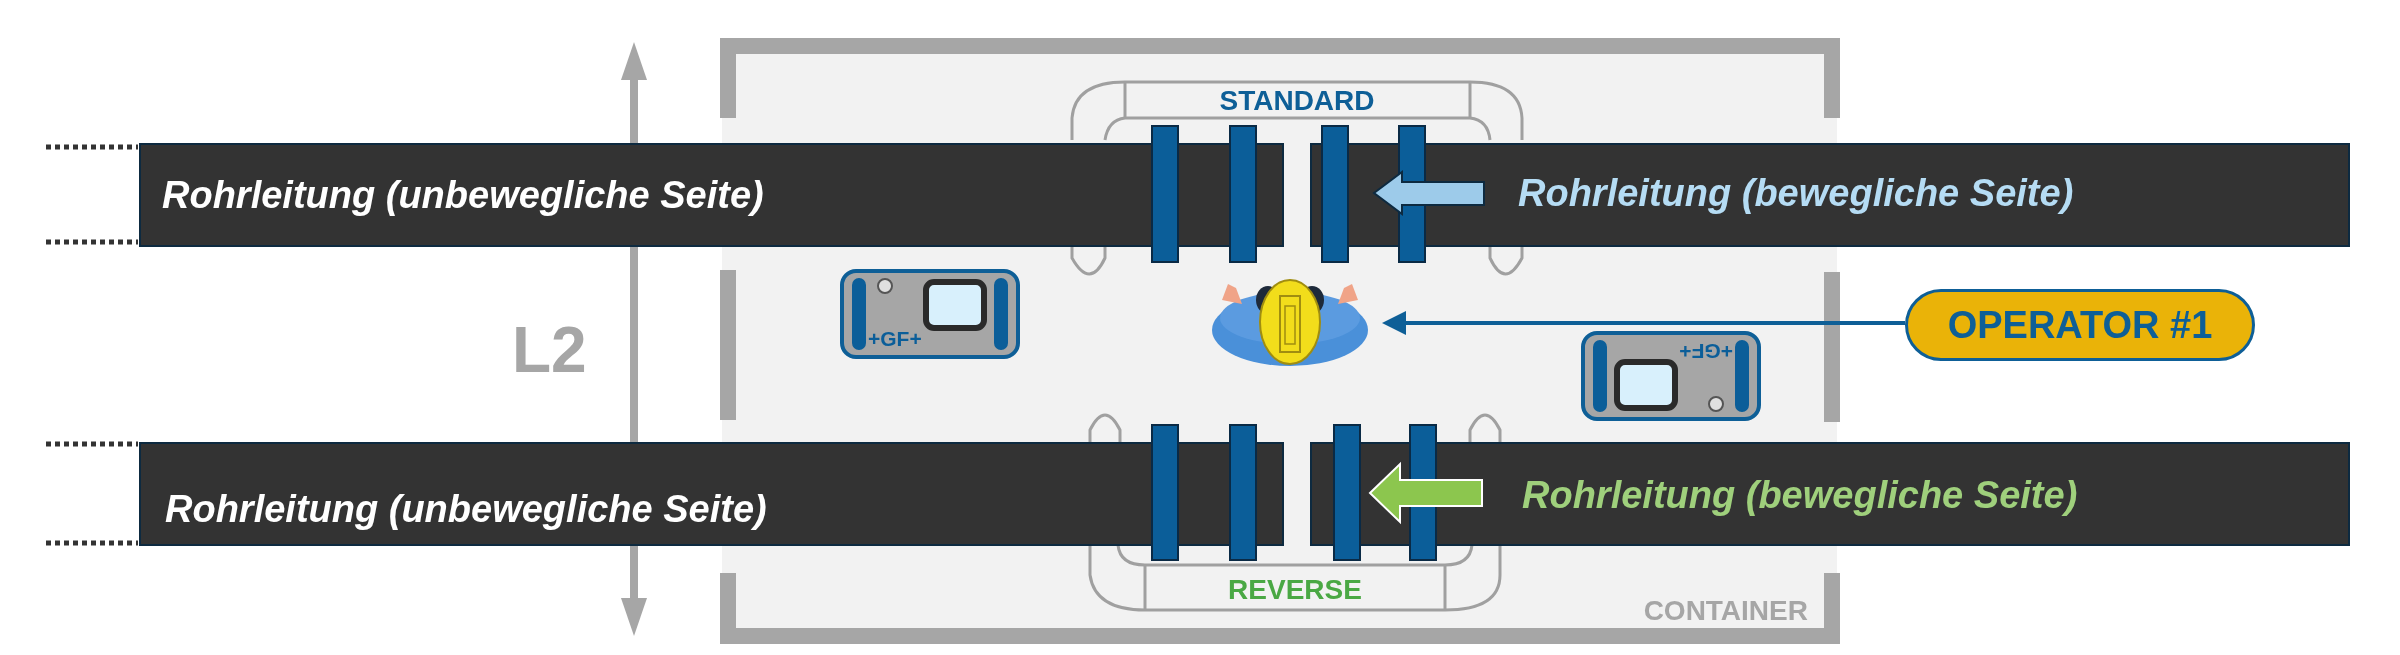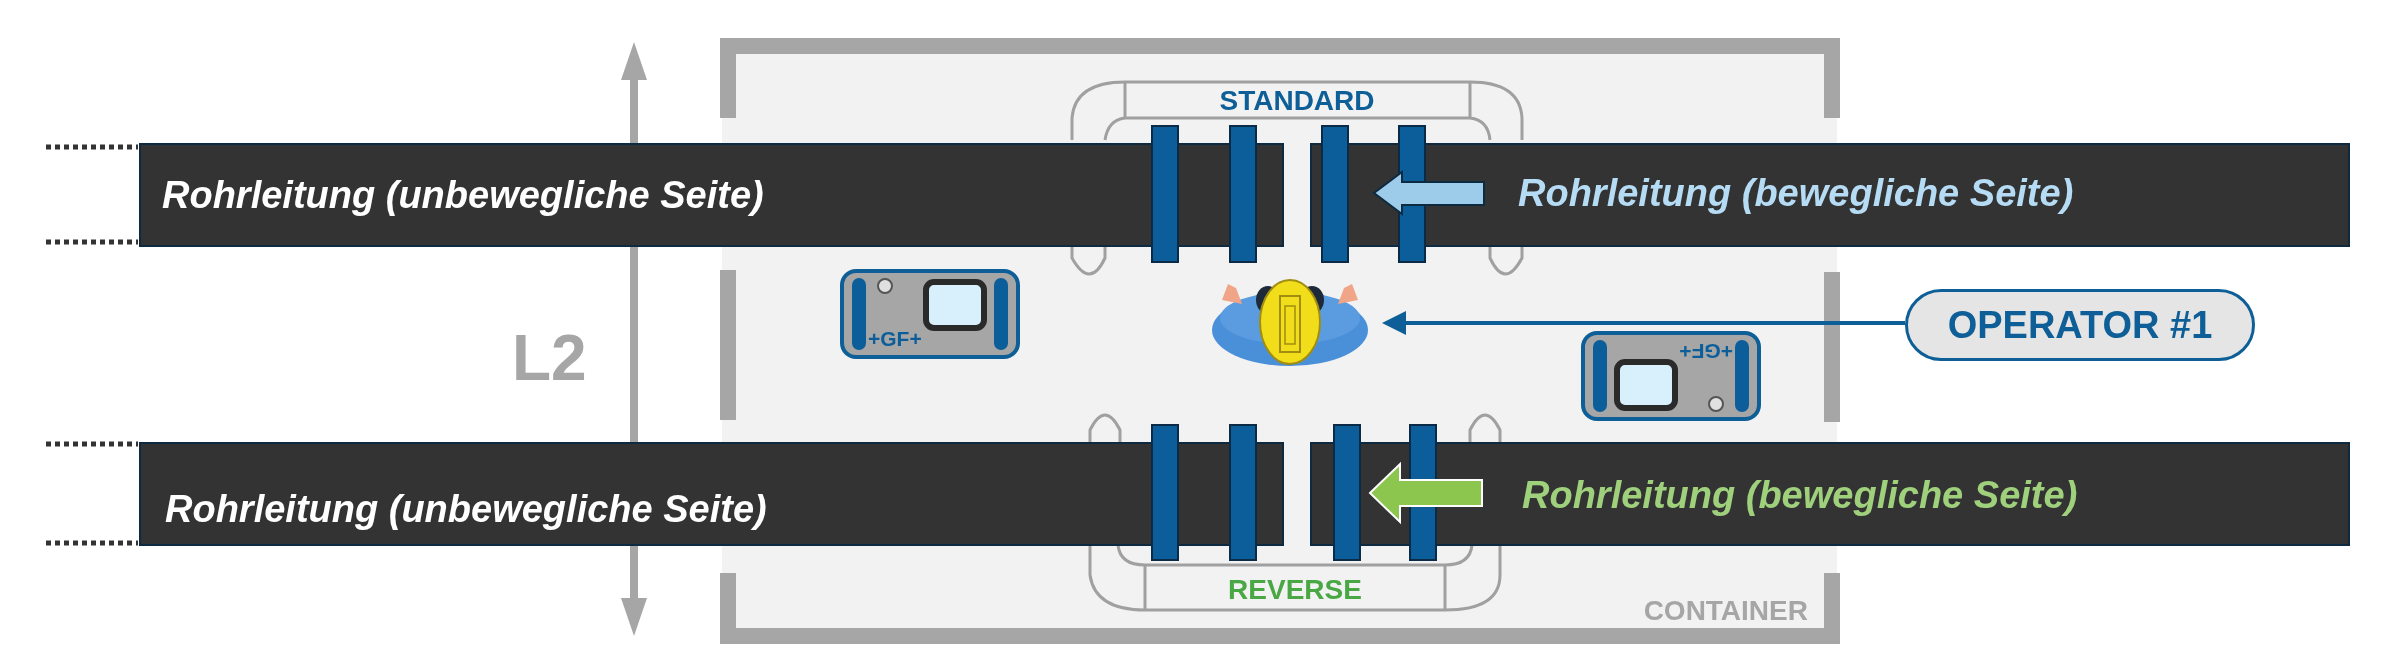--- a/index.html
+++ b/index.html
@@ -2,24 +2,24 @@
 <html><head>
 <meta charset="utf-8">
 <style>
   html, body { margin:0; padding:0; background:#ffffff; }
   body { width:2400px; height:655px; position:relative; overflow:hidden;
          font-family:"Liberation Sans", sans-serif; }
   .abs { position:absolute; }
   svg text { font-family:"Liberation Sans", sans-serif; }
   .pipe-label { position:absolute; font-weight:bold; font-size:38px; white-space:nowrap; line-height:1;font-style:italic; }
   .op-badge { position:absolute; left:1905px; top:289px; width:350px; height:72px;
-              border:3px solid #0e5f97; border-radius:36px; background:#e5e5e5;
+              border:3px solid #0e5f97; border-radius:36px; background:#eab308;
               color:#0e5f97; font-weight:bold; font-size:38px; display:flex;
               align-items:center; justify-content:center; box-sizing:border-box; }
-  .l2-label { position:absolute; left:512px; top:318px; font-size:64px; font-weight:bold; color:#a6a6a6; line-height:1;margin-top:8px; }
+  .l2-label { position:absolute; left:512px; top:318px; font-size:64px; font-weight:bold; color:#a6a6a6; line-height:1; }
 </style>
 </head>
 <body>
 
 <svg class="abs" style="left:0;top:0" width="2400" height="655" viewBox="0 0 2400 655">
 
   <rect x="722" y="40" width="1115" height="603" fill="#f2f2f2"></rect>
 
   <g fill="#a6a6a6">
 

